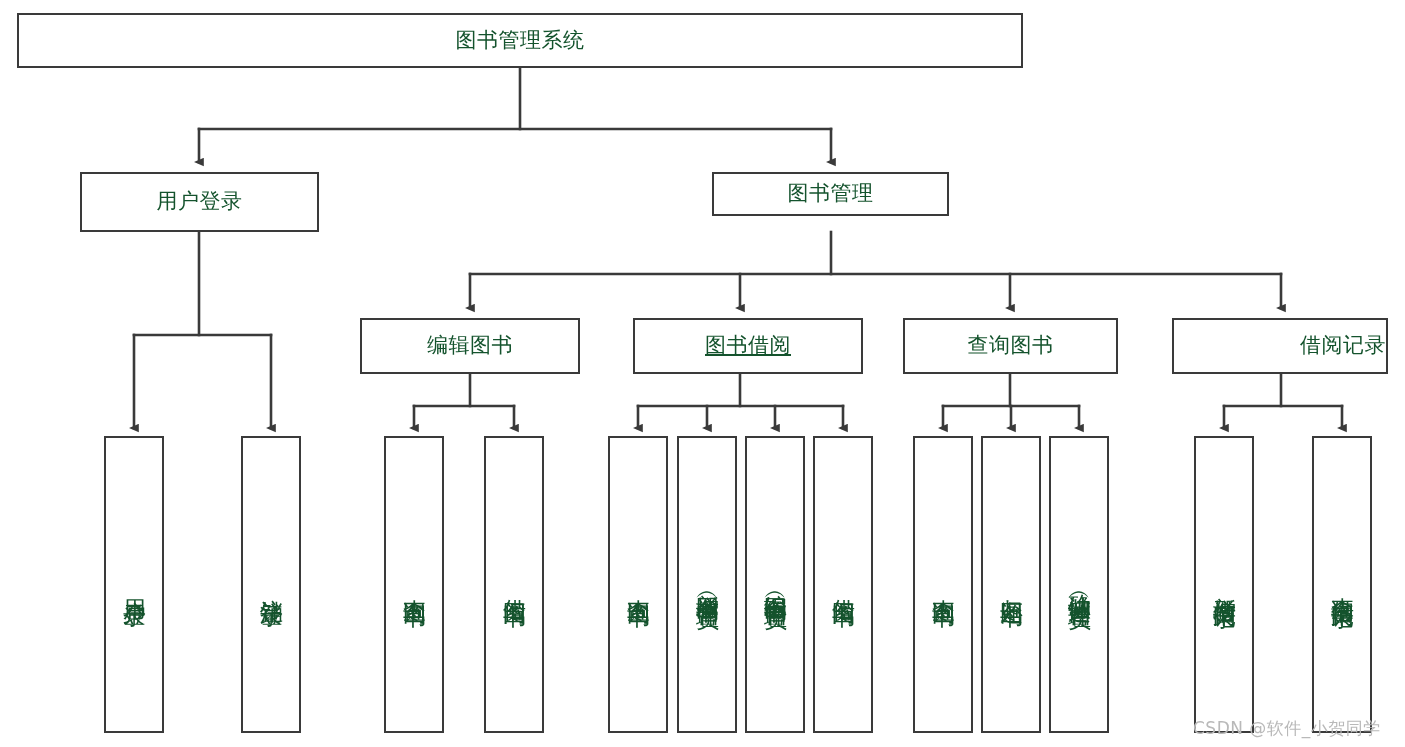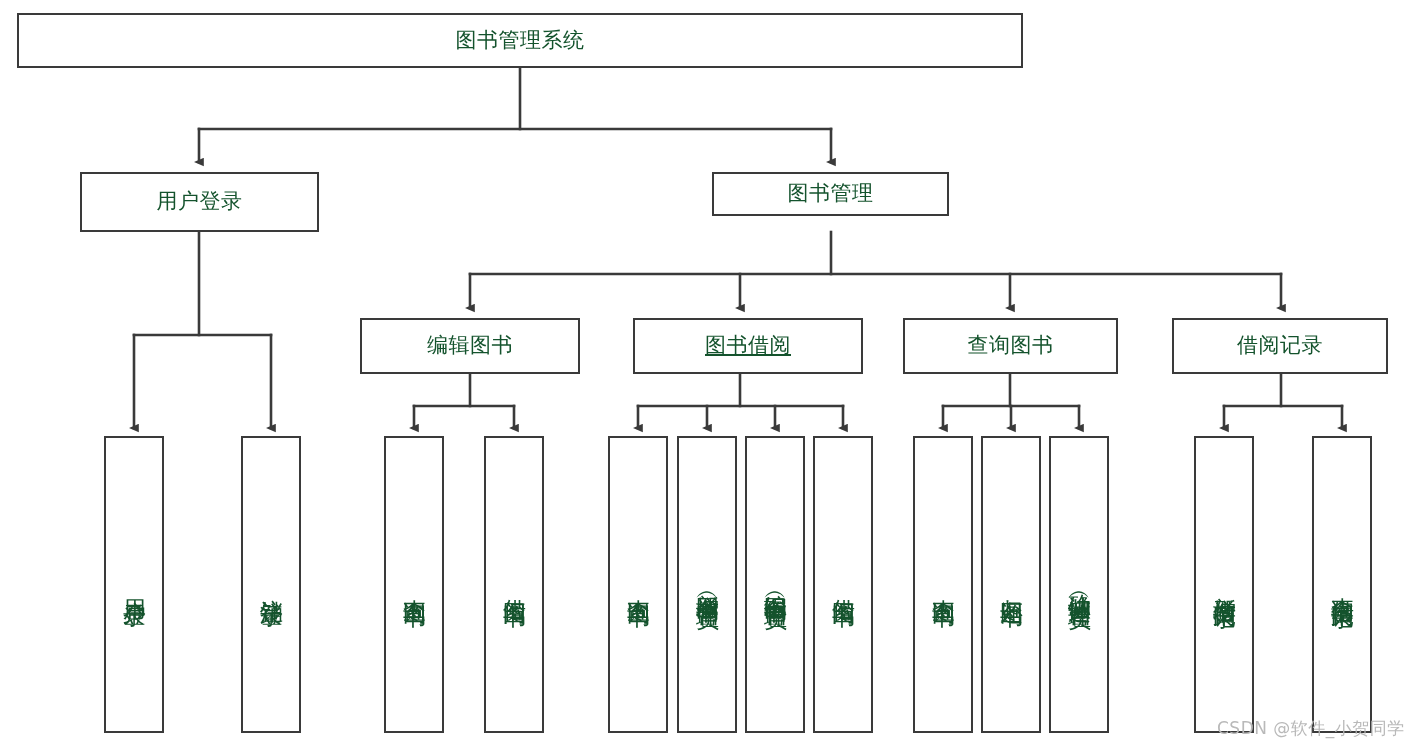--- a/index.html
+++ b/index.html
@@ -58,21 +58,20 @@
     text-orientation: upright;
     display: block;
   }
   .watermark {
     position: absolute;
     font-size: 17px;
     color: #b9b9b9;
     letter-spacing: 0.5px;
     white-space: nowrap;
     font-family: "DejaVu Sans", "Liberation Sans", sans-serif;
-    margin-left: 24px;
   }
 </style>
 </head>
 <body>
 
 <div id="canvas">
 
   <svg id="wires" viewBox="0 0 1405 747">
     <defs>
       <marker id="arrow" markerWidth="10" markerHeight="10" refX="4.2" refY="5" orient="auto" markerUnits="userSpaceOnUse">
@@ -136,21 +135,21 @@
 
   <div class="node h" style="left:360px; top:318px; width:220px; height:56px;">
     <span>编辑图书</span>
   </div>
   <div class="node h" style="left:633px; top:318px; width:230px; height:56px;text-decoration:underline;">
     <span>图书借阅</span>
   </div>
   <div class="node h" style="left:903px; top:318px; width:215px; height:56px;">
     <span>查询图书</span>
   </div>
-  <div class="node h" style="left:1172px; top:318px; width:216px; height:56px;">
+  <div class="node h" style="left:1172px; top:318px; width:216px; height:56px;justify-content:flex-end;">
     <span>借阅记录</span>
   </div>
 
   <div class="node v" style="left:104px; top:436px; width:60px; height:297px;">
     <span class="vtext">用户登录</span>
   </div>
   <div class="node v" style="left:241px; top:436px; width:60px; height:297px;">
     <span class="vtext">注销登录</span>
   </div>
 

